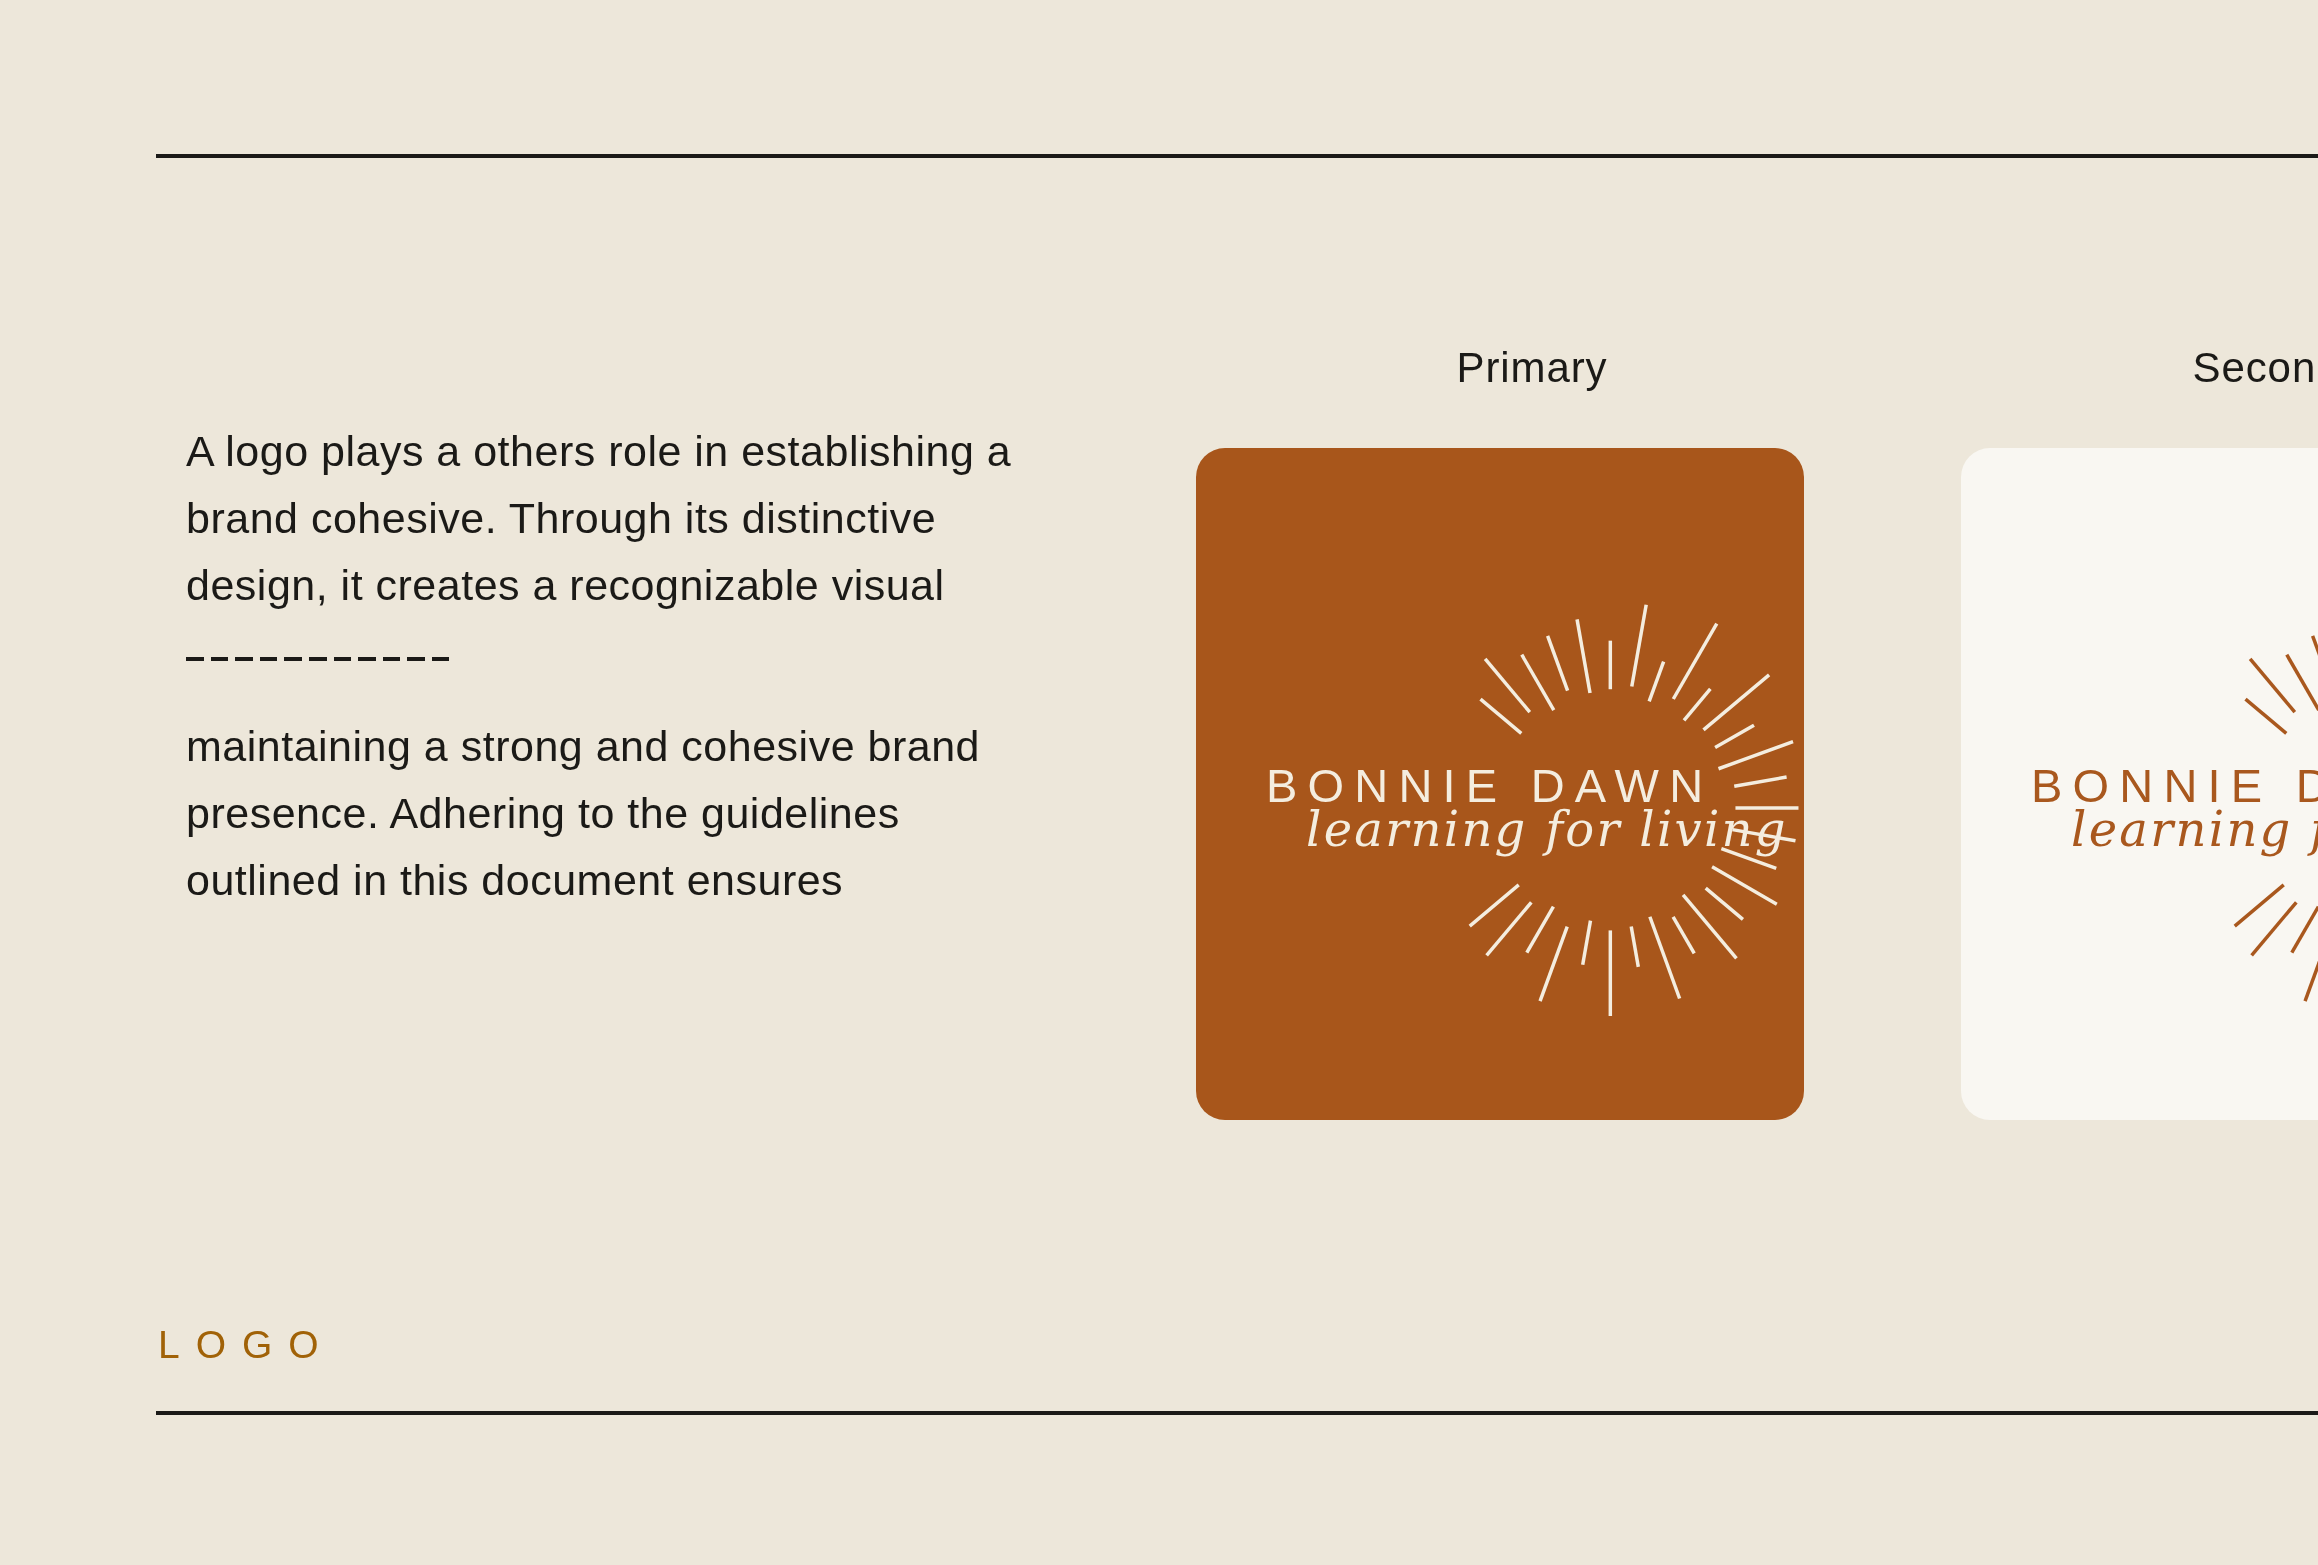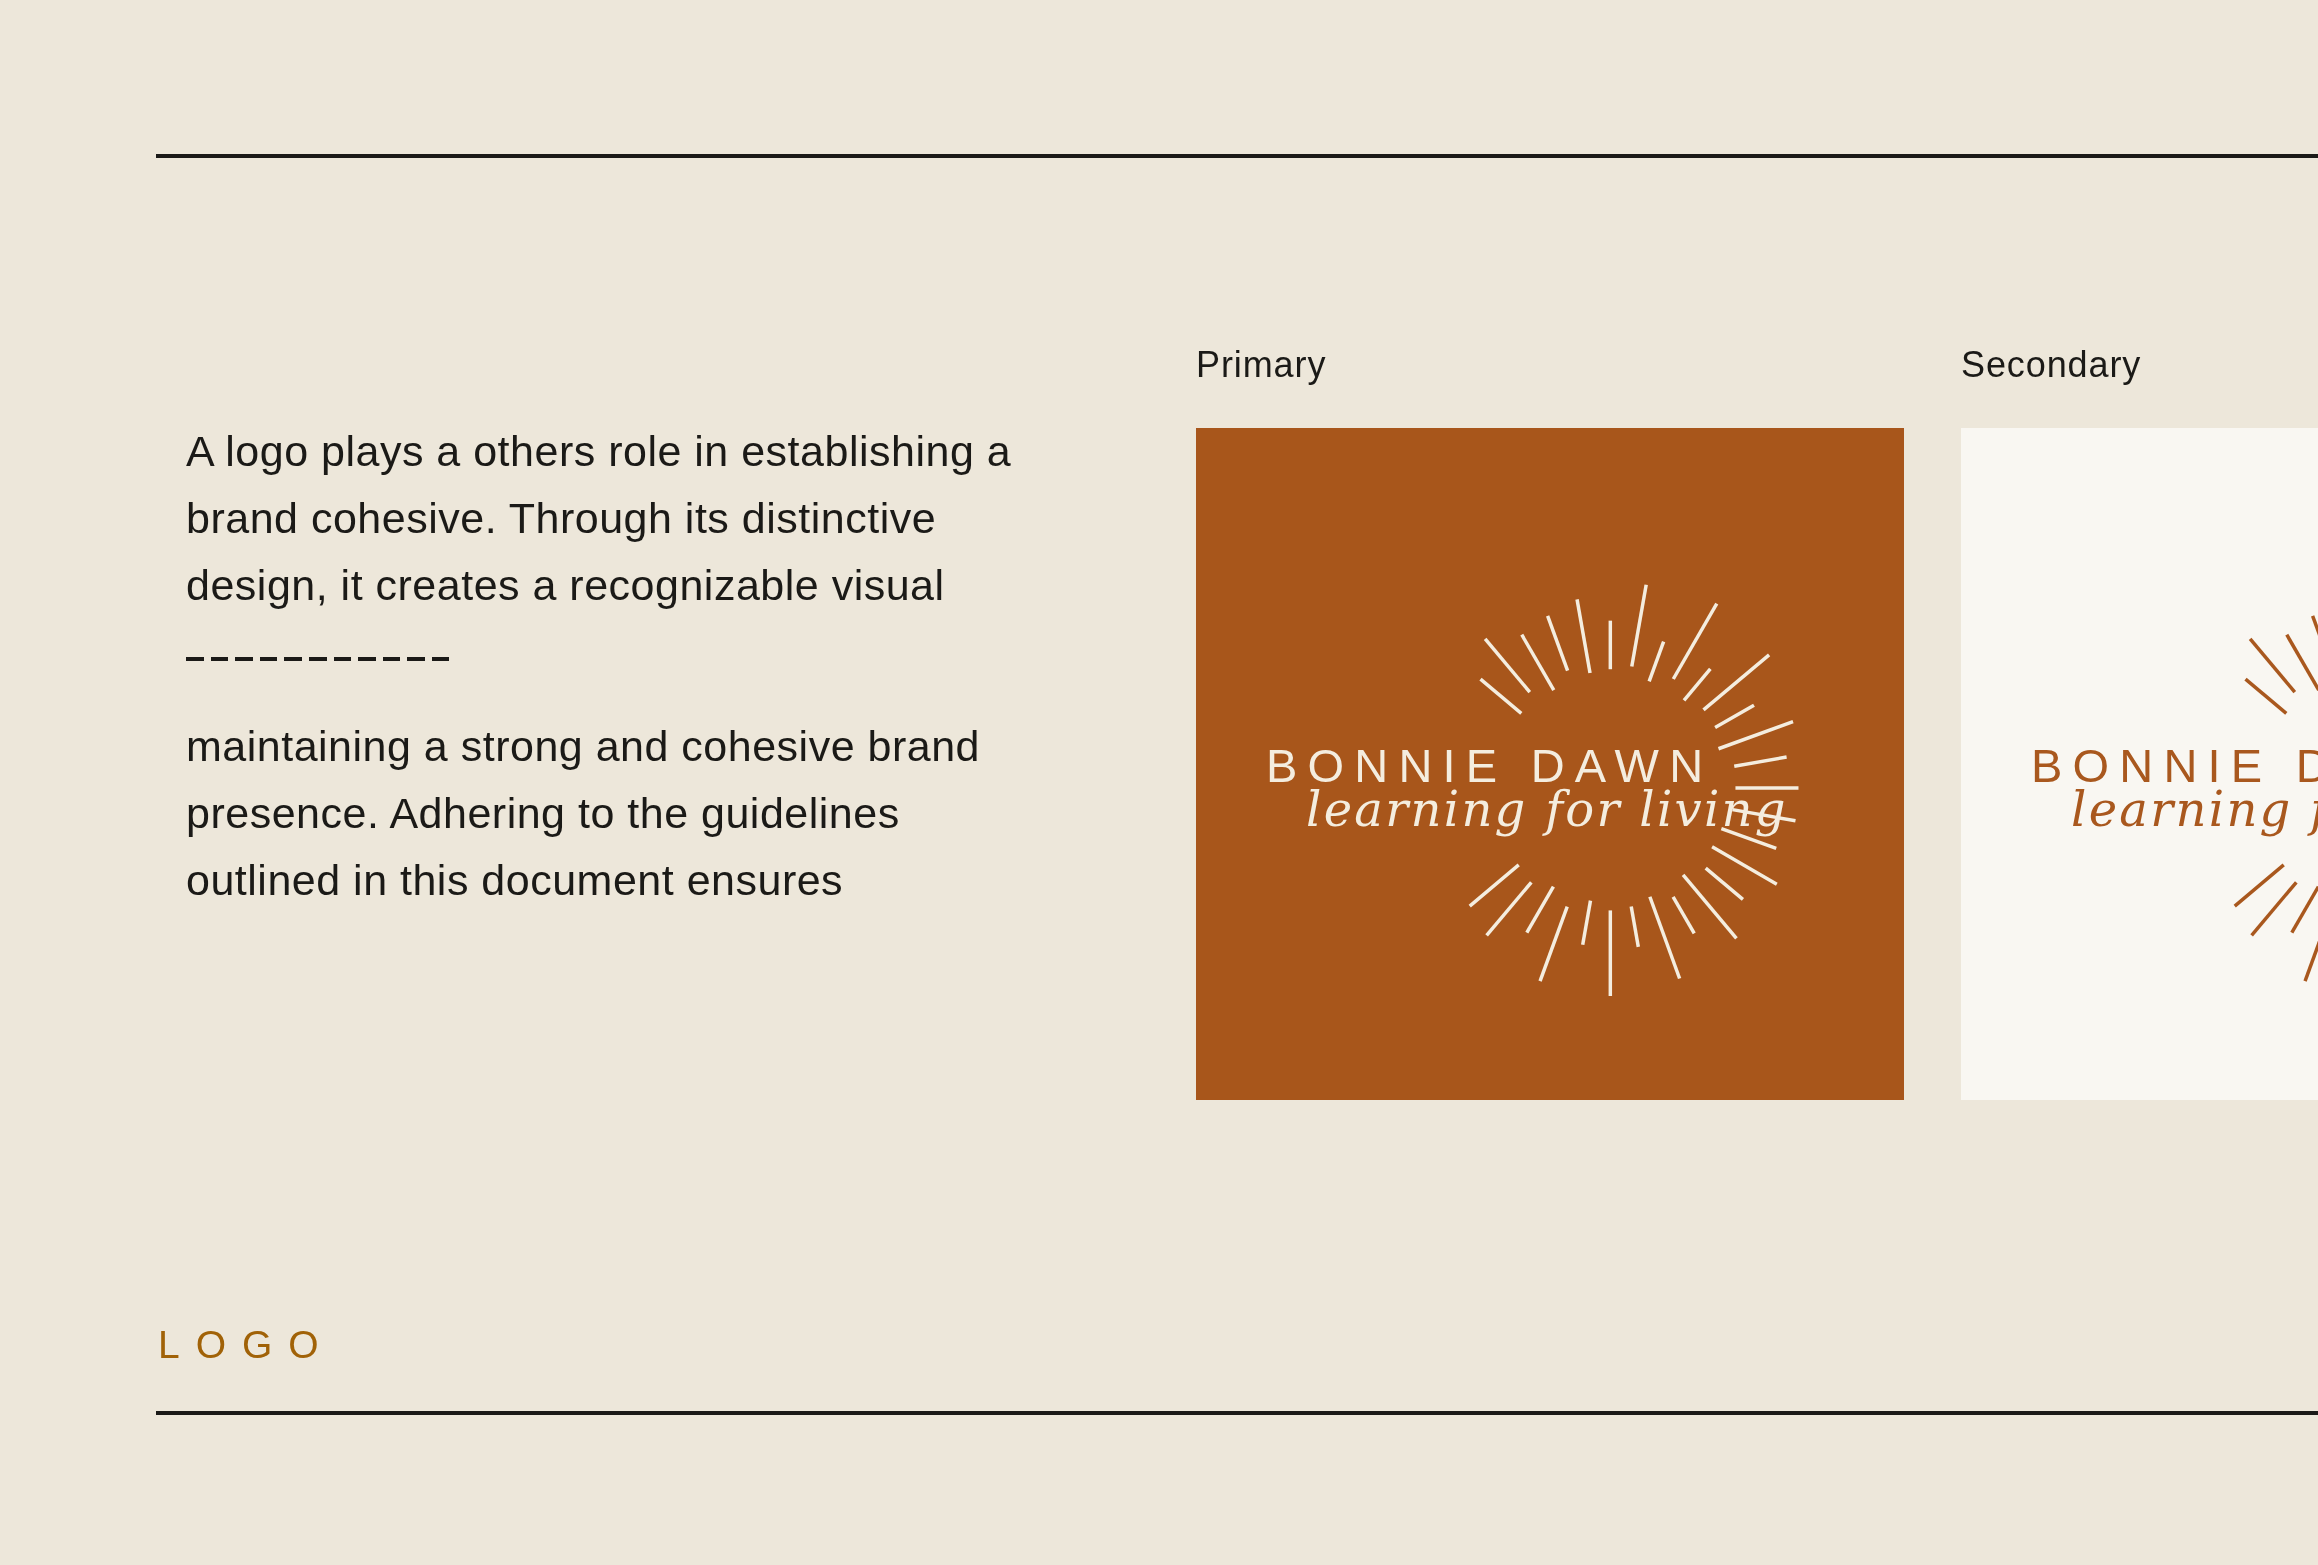--- a/index.html
+++ b/index.html
@@ -38,33 +38,34 @@
     margin-top: 38px;
     margin-bottom: 52px;
     width: 263px;
     height: 4.2px;
   }
 
   .tile-label {
     position: absolute;
     top: 344px;
     width: 672px;
-    text-align: left;
-    font-size: 36px;
+    text-align: center;
+    font-size: 42px;
     font-weight: 300;
     letter-spacing: 0.9px;
   }
   .tile-label.primary   { left: 1196px; }
   .tile-label.secondary { left: 1961px; }
 
   .logo-tile {
     position: absolute;
-    top: 428px;
-    width: 708px;
+    top: 448px;
+    width: 608px;
     height: 672px;
+    border-radius: 29px;
   }
   .logo-tile.primary   { left: 1196px; }
   .logo-tile.secondary { left: 1961px; }
 
   .sunburst {
     position: absolute;
     left: 0; top: 0;
     width: 672px;
     height: 672px;
   }

